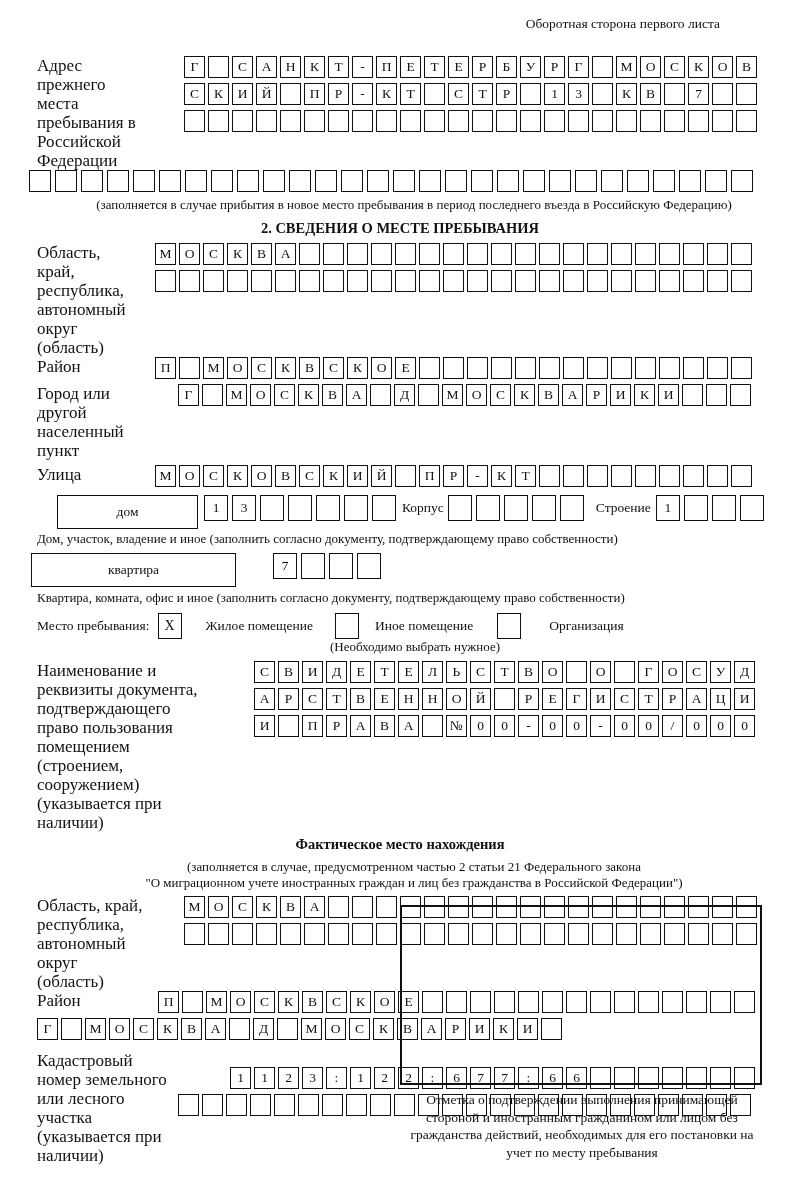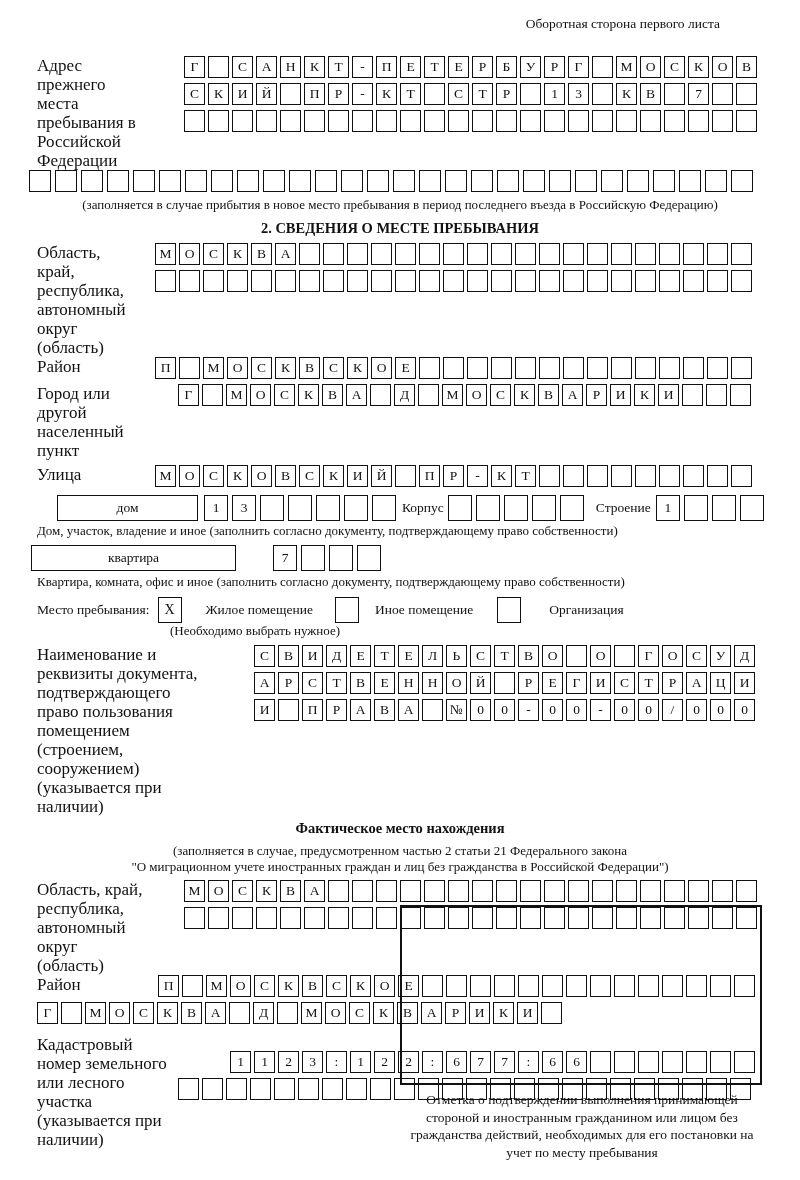--- a/index.html
+++ b/index.html
@@ -19,26 +19,26 @@
     width: 21px; height: 22px;
     border: 1.6px solid #111;
     margin-right: 3px;
     display: flex; align-items: center; justify-content: center;
     font-size: 13.5px;
   }
   .cellrow.wide .cell { width: 22px; margin-right: 4px; }
   .cellrow.big .cell { width: 24px; height: 26px; margin-right: 4px; }
   .frow { display: flex; padding-left: 37px; }
   .flabel { font-size: 17px; line-height: 19px; flex: 0 0 auto; }
-  .note { font-size: 13px; text-align: center; }
+  .note { font-size: 13px; text-align: center; padding-left: 28px; }
   .note-left { font-size: 13px; padding-left: 37px; }
   .h-bold { text-align: center; font-weight: bold; font-size: 14.5px; }
   .widebox {
     flex: 0 0 auto;
-    border: 1.6px solid #111; height: 26px;
+    border: 1.6px solid #111; height: 34px;
     display: flex; align-items: center; justify-content: center;
     font-size: 13.5px; margin-right: 6px;
   }
   .inline-lab { font-size: 13.5px; line-height: 26px; flex: 0 0 auto; }
   .checkbox {
     flex: 0 0 auto; width: 24px; height: 26px;
     border: 1.6px solid #111;
     display: flex; align-items: center; justify-content: center;
     font-size: 14px;
   }
@@ -369,21 +369,21 @@
 
 <div style="display:flex; margin-left:37px; margin-top:7px;">
   <div class="inline-lab">Место пребывания:</div>
   <div class="checkbox" style="margin-left:8px;">X</div>
   <div class="inline-lab" style="margin-left:24px;">Жилое помещение</div>
   <div class="checkbox" style="margin-left:22px;"></div>
   <div class="inline-lab" style="margin-left:16px;">Иное помещение</div>
   <div class="checkbox" style="margin-left:24px;"></div>
   <div class="inline-lab" style="margin-left:28px;">Организация</div>
 </div>
-<div class="note" style="width:330px; margin-left:170px; text-align:left;">(Необходимо выбрать нужное)</div>
+<div class="note" style="width:330px; margin-left:170px; text-align:right;">(Необходимо выбрать нужное)</div>
 
 <div class="frow" style="margin-top:6px;">
   <div class="flabel" style="width:170px; margin-right:47px;">Наименование и реквизиты документа, подтверждающего право пользования помещением (строением, сооружением) (указывается при наличии)</div>
   <div>
     <div class="cellrow">
         <span class="cell">С</span>
         <span class="cell">В</span>
         <span class="cell">И</span>
         <span class="cell">Д</span>
         <span class="cell">Е</span>

